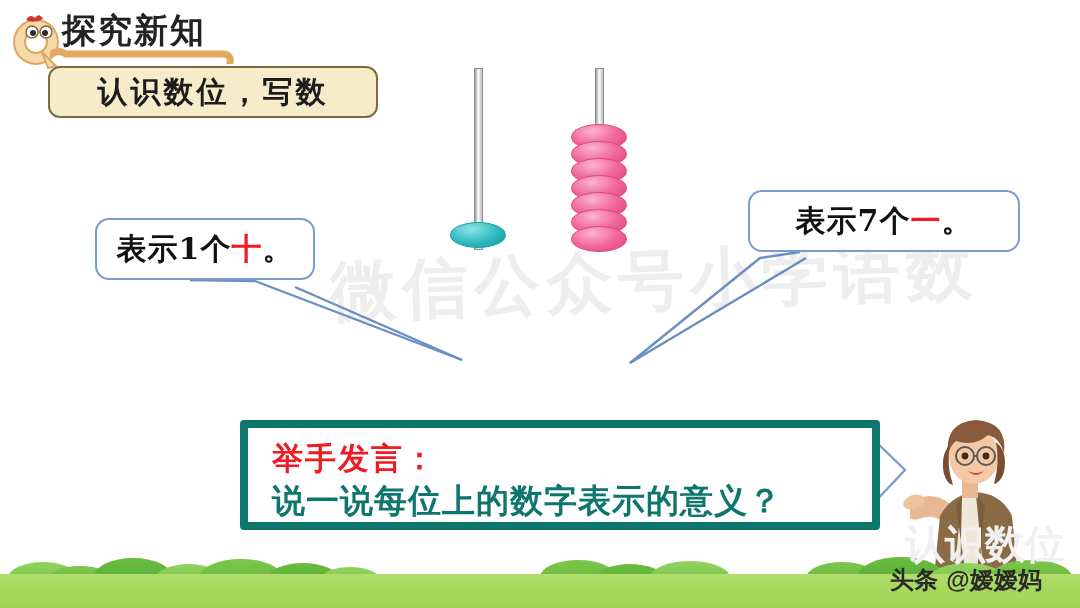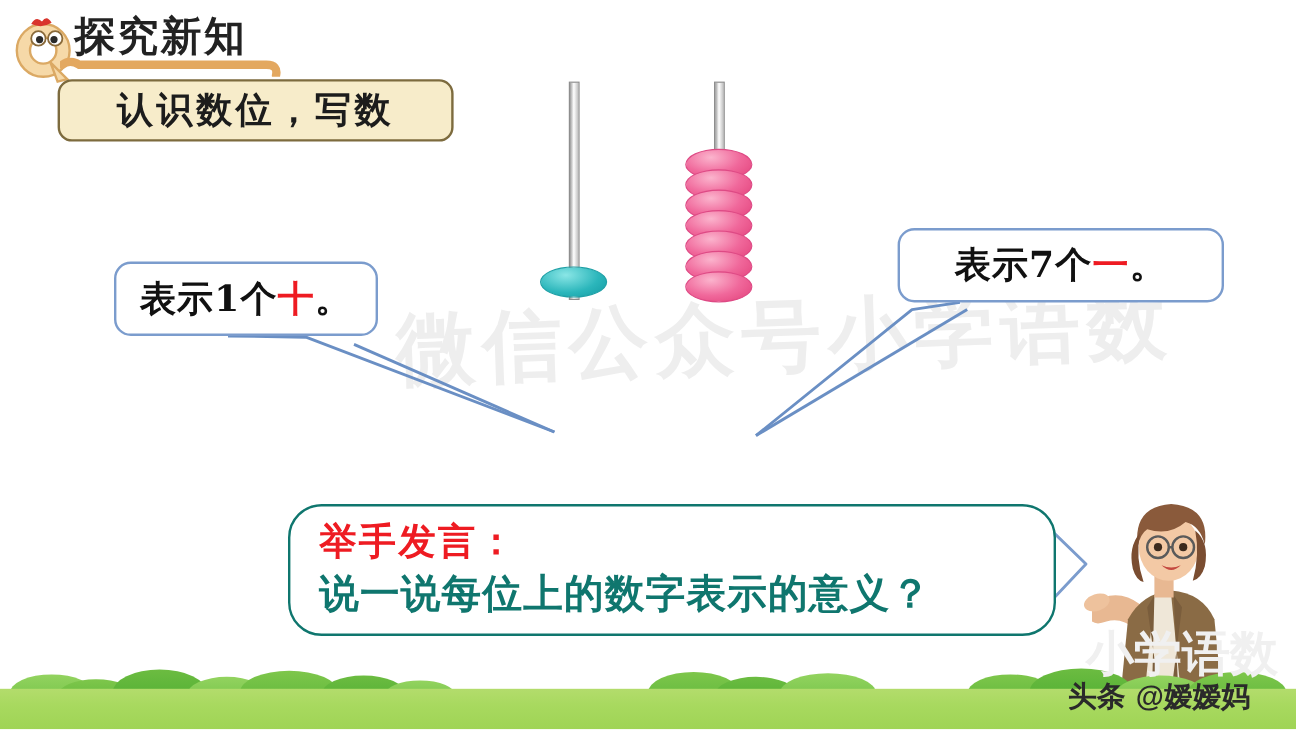--- a/index.html
+++ b/index.html
@@ -250,22 +250,22 @@
   }
 
   
   .speech {
     position: absolute;
     left: 240px;
     top: 420px;
     width: 640px;
     height: 110px;
     background: #ffffff;
-    border: 2px solid #0f766e;
-    border-radius: 28px;
+    border: 8px solid #0f766e;
+    border-radius: 4px;
     box-sizing: border-box;
     padding: 10px 0 0 24px;
   }
   .speech-line1 {
     font-size: 31px;
     font-weight: bold;
     color: #ee1b22;
     letter-spacing: 2px;
     font-family: "DejaVu Serif", "Liberation Serif", serif;
     line-height: 40px;
@@ -403,19 +403,19 @@
     <div class="bush" style="left:540px;width:76px;  height:28px;"></div>
     <div class="bush dk" style="left:596px;width:68px;  height:24px;"></div>
     <div class="bush lt" style="left:650px;width:80px;  height:27px;"></div>
     <div class="bush" style="left:806px;width:72px;  height:26px;"></div>
     <div class="bush dk" style="left:858px;width:86px;  height:31px;"></div>
     <div class="bush lt" style="left:930px;width:74px;  height:25px;"></div>
     <div class="bush" style="left:990px;width:82px;  height:28px;"></div>
     <div class="grass-base"></div>
   </div>
 
-  <div class="wm-soft">小学语数</div>
+  <div class="wm-soft">认识数位</div>
   <div class="wm-brand">
     <span>头条</span>
     <span class="at">@嫒嫒妈</span>
   </div>
 
 </div>
 
 </body></html>

